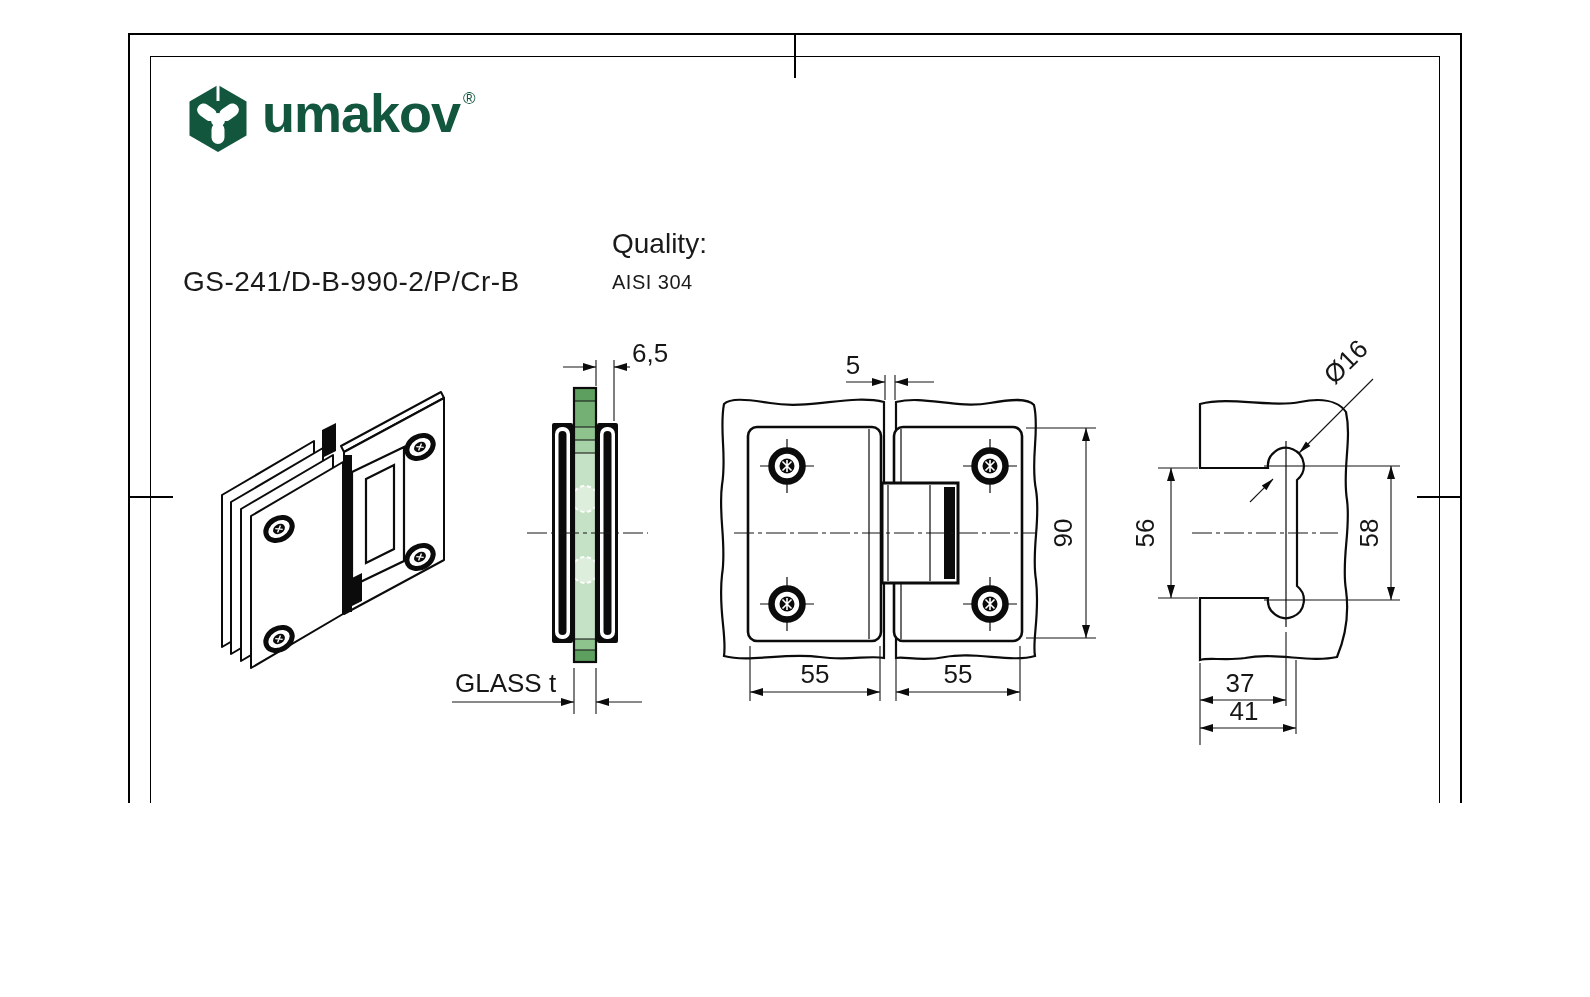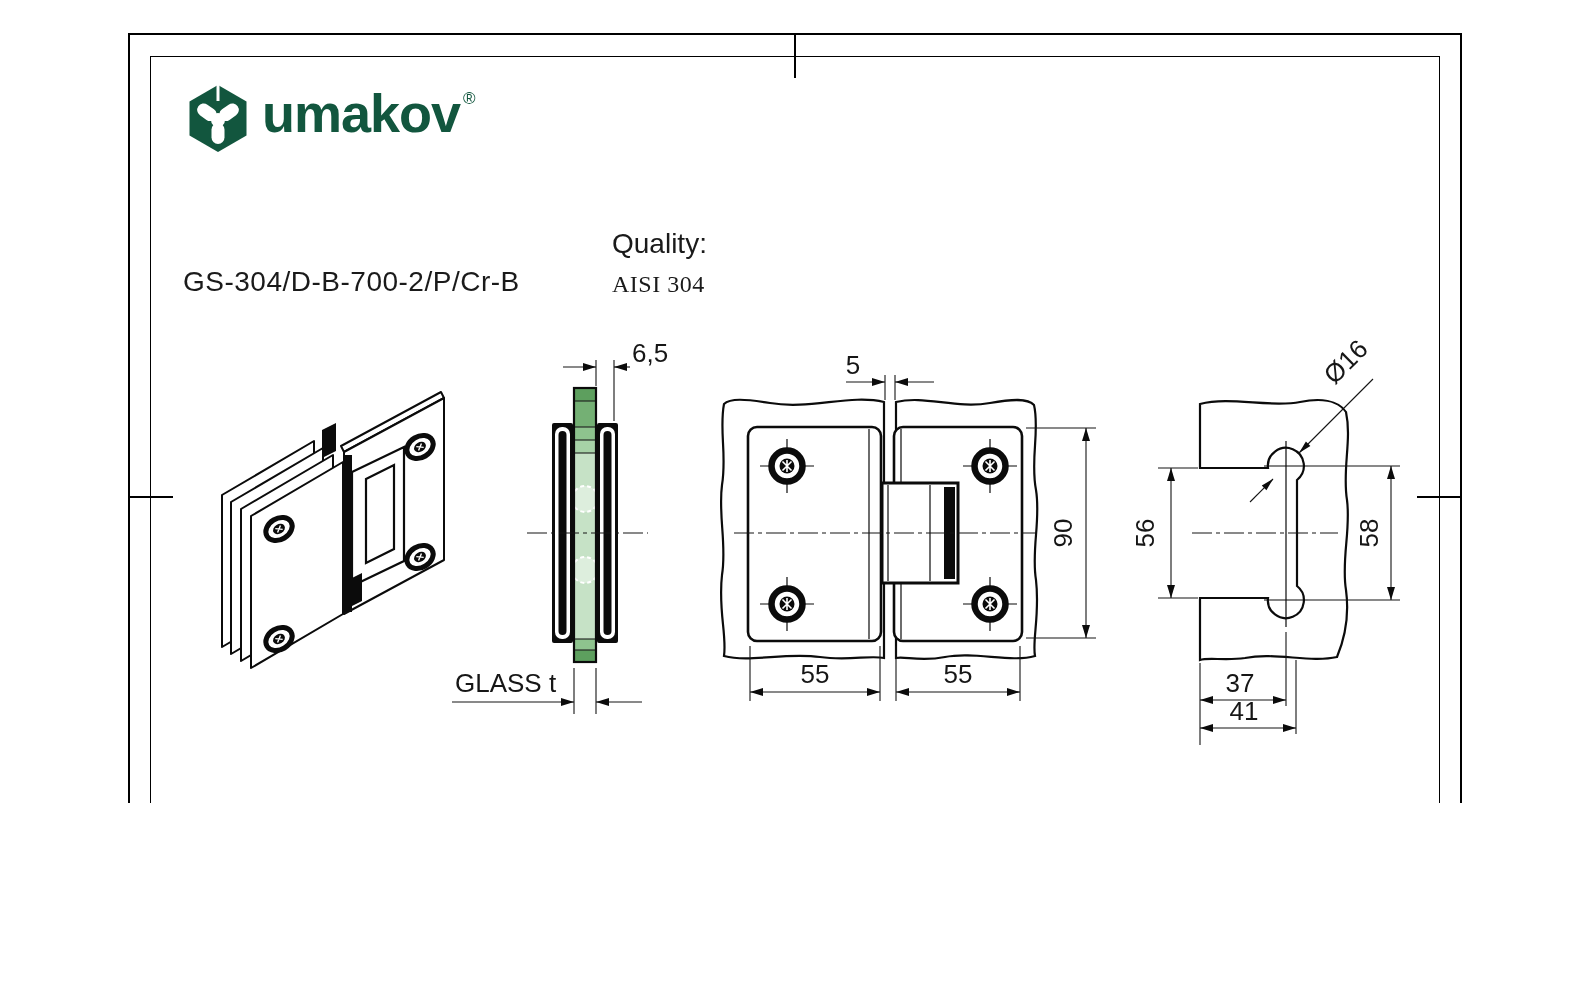--- a/index.html
+++ b/index.html
@@ -7,21 +7,21 @@
           font-family:"Liberation Sans",sans-serif;overflow:hidden;text-align:center;}
   .frame{position:absolute;border:2px solid #000;box-sizing:border-box;}
   .frame.inner{border-width:1.5px;}
   .tick{position:absolute;background:#000;}
   .hdr-text{position:absolute;color:#1a1a1a;white-space:nowrap;margin-top:44px;}
   .brand{position:absolute;color:#12563e;font-weight:700;font-size:54px;
          letter-spacing:-1px;line-height:1;}
   .reg{font-size:17px;font-weight:400;vertical-align:28px;margin-left:3px;}
   .code{font-size:28px;letter-spacing:.5px;}
   .quality{font-size:28px;}
-  .aisi{font-size:24px;letter-spacing:.5px;font-family:Liberation Serif, serif;}
+  .aisi{font-size:20px;letter-spacing:.5px;}
   svg text{font-family:"Liberation Sans",sans-serif;}
   .ln{stroke:#0b0b0b;fill:none;stroke-width:2.2;}
   .thin{stroke:#0b0b0b;fill:none;stroke-width:1.2;}
   .dim{stroke:#141414;fill:none;stroke-width:1.1;}
   .cl{stroke:#141414;fill:none;stroke-width:1.1;stroke-dasharray:20 4 4 4;}
   .arr{fill:#0b0b0b;stroke:none;}
   .plate{fill:#ffffff;stroke:#0b0b0b;stroke-width:2.6;}
   .plate3{fill:#ffffff;stroke:#0b0b0b;stroke-width:2;stroke-linejoin:round;}
   .d{font-size:26px;fill:#161616;}
   .sep{stroke:#1c1c1c;stroke-width:1.1;}
@@ -46,21 +46,21 @@
         <rect x="-6.5" y="3" width="13" height="21" ry="6.5" fill="#fff" transform="rotate(125)"></rect>
         <rect x="-6.5" y="3" width="13" height="21" ry="6.5" fill="#fff" transform="rotate(-125)"></rect>
         <circle r="7" fill="#fff"></circle>
       </g>
       <line x1="32" y1="1" x2="32" y2="17" stroke="#fff" stroke-width="3"></line>
     </svg>
   </div>
   <div class="brand" style="left:262px;top:86px;">
     <span>umakov</span><span class="reg">®</span>
   </div>
-  <div class="hdr-text code" style="left:183px;top:222px;">GS-304/D-B-700-2/P/Cr-B</div>
+  <div class="hdr-text code" style="left:183px;top:222px;">GS-241/D-B-990-2/P/Cr-B</div>
   <div class="hdr-text quality" style="left:612px;top:184px;">Quality:</div>
   <div class="hdr-text aisi" style="left:612px;top:227px;">AISI 304</div>
 
   <svg width="1590" height="997" viewBox="0 0 1590 997" style="position:absolute;left:0;top:0;">
     <defs>
       <g id="screwF">
         <line x1="-27" y1="0" x2="27" y2="0" class="thin"></line>
         <line x1="0" y1="-27" x2="0" y2="27" class="thin"></line>
         <circle r="15.5" fill="#fff" stroke="#0b0b0b" stroke-width="6.5"></circle>
         <circle r="7.5" fill="#0b0b0b"></circle>

